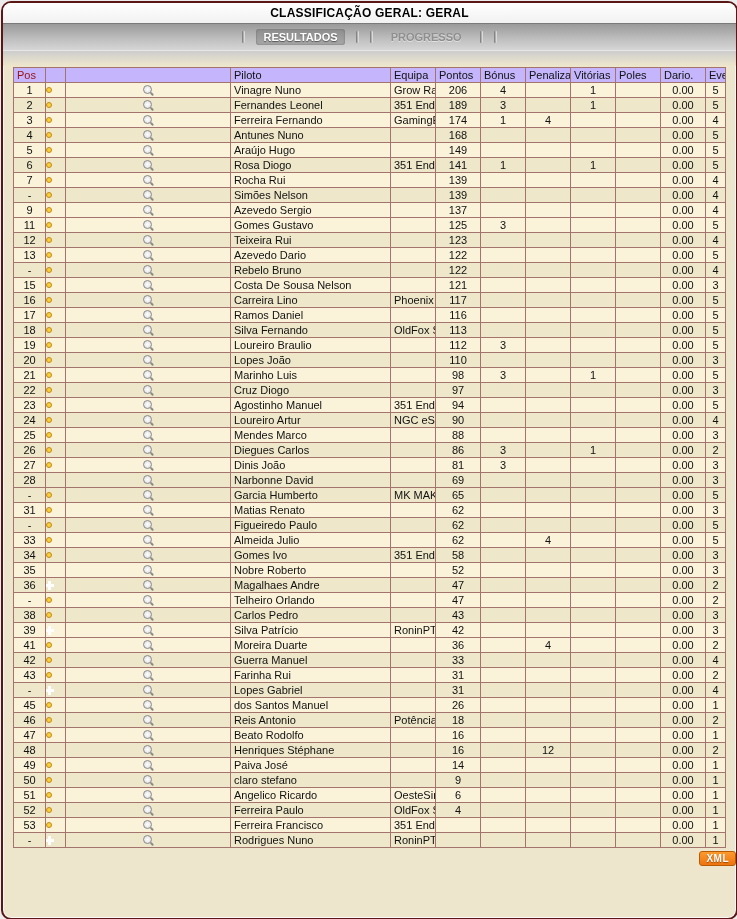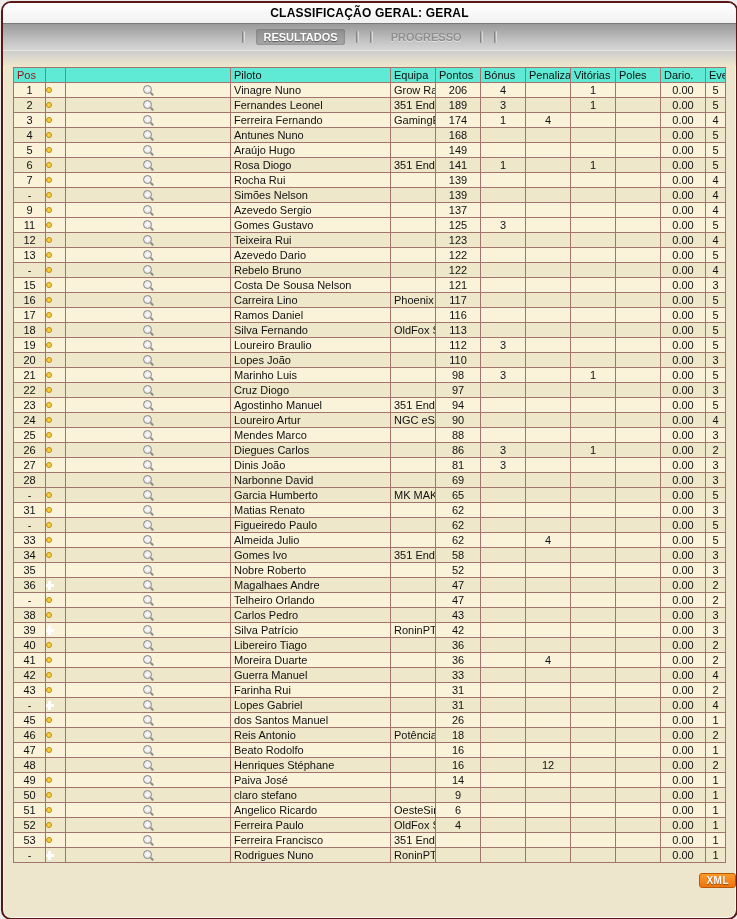--- a/index.html
+++ b/index.html
@@ -32,21 +32,21 @@
   
   .content{padding:0 10px;}
   table.standings{
     width:713px;border-collapse:collapse;table-layout:fixed;
     font-size:11px;color:#111;margin-top:1px;
   }
   table.standings th,table.standings td{
     border:1px solid #a3736d;height:14px;padding:0 3px;overflow:hidden;white-space:nowrap;
     font-weight:normal;line-height:13px;
   }
-  table.standings thead th{background:#5eead4;text-align:left;}
+  table.standings thead th{background:#c4b5fd;text-align:left;}
   th.c,td.c{text-align:center;}
   th.pos-h{color:#991111;text-align:center;}
   tr.odd td{background:#faf3da;}
   tr.even td{background:#eee7c9;}
   td.flag-cell,td.mag-cell{padding:0;}
   
   col.pos{width:32px;} col.flag{width:20px;} col.mag{width:21px;}
   col.piloto{width:165px;} col.equipa{width:160px;}
   col.num{width:45px;}
   
@@ -62,21 +62,21 @@
   .flag-ch::before{width:3px;height:9px;margin:-4.5px 0 0 -1.5px;}
   .flag-ch::after{width:9px;height:3px;margin:-1.5px 0 0 -4.5px;}
   
   .mag-cell{background:#e3ddcc;}
   .mag{position:relative;display:block;width:12px;height:12px;margin:1px auto 0;}
   .mag::before{content:"";position:absolute;left:1px;top:0;width:7px;height:7px;
     border:1.5px solid #8a8a8a;border-radius:50%;background:radial-gradient(#ffffff,#d8d8d8);}
   .mag::after{content:"";position:absolute;left:8px;top:8px;width:4px;height:1.8px;
     background:#8a8a8a;transform:rotate(45deg);border-radius:1px;}
   
-  .footer{width:713px;margin:10px 10px 0;display:flex;justify-content:flex-end;}
+  .footer{width:713px;margin:3px 10px 0;display:flex;justify-content:flex-end;}
   .xml-btn{
     font-size:10px;font-weight:bold;color:#ffffff;background:linear-gradient(180deg,#fb9a2d,#ee7410);
     border:1px solid #b85a00;border-radius:3px;padding:1px 6px;cursor:pointer;
     text-shadow:0 1px 1px #9a4a00;letter-spacing:.5px;
   }
 </style>
 </head>
 <body>
 
 <div class="window">
@@ -789,38 +789,20 @@
     <td>Silva Patrício</td>
     <td>RoninPT</td>
     <td class="c">42</td>
     <td class="c"></td>
     <td class="c"></td>
     <td class="c"></td>
     <td class="c"></td>
     <td class="c">0.00</td>
     <td class="c">3</td>
   </tr>
-          <tr class="even">
-    <td class="c">40</td>
-    <td class="flag-cell">
-      <span class="flag flag-pt"><span class="emblem"></span></span>
-    </td>
-    <td class="mag-cell">
-      <span class="mag"></span>
-    </td>
-    <td>Libereiro Tiago</td>
-    <td></td>
-    <td class="c">36</td>
-    <td class="c"></td>
-    <td class="c"></td>
-    <td class="c"></td>
-    <td class="c"></td>
-    <td class="c">0.00</td>
-    <td class="c">2</td>
-  </tr>
           <tr class="odd">
     <td class="c">41</td>
     <td class="flag-cell">
       <span class="flag flag-pt"><span class="emblem"></span></span>
     </td>
     <td class="mag-cell">
       <span class="mag"></span>
     </td>
     <td>Moreira Duarte</td>
     <td></td>

